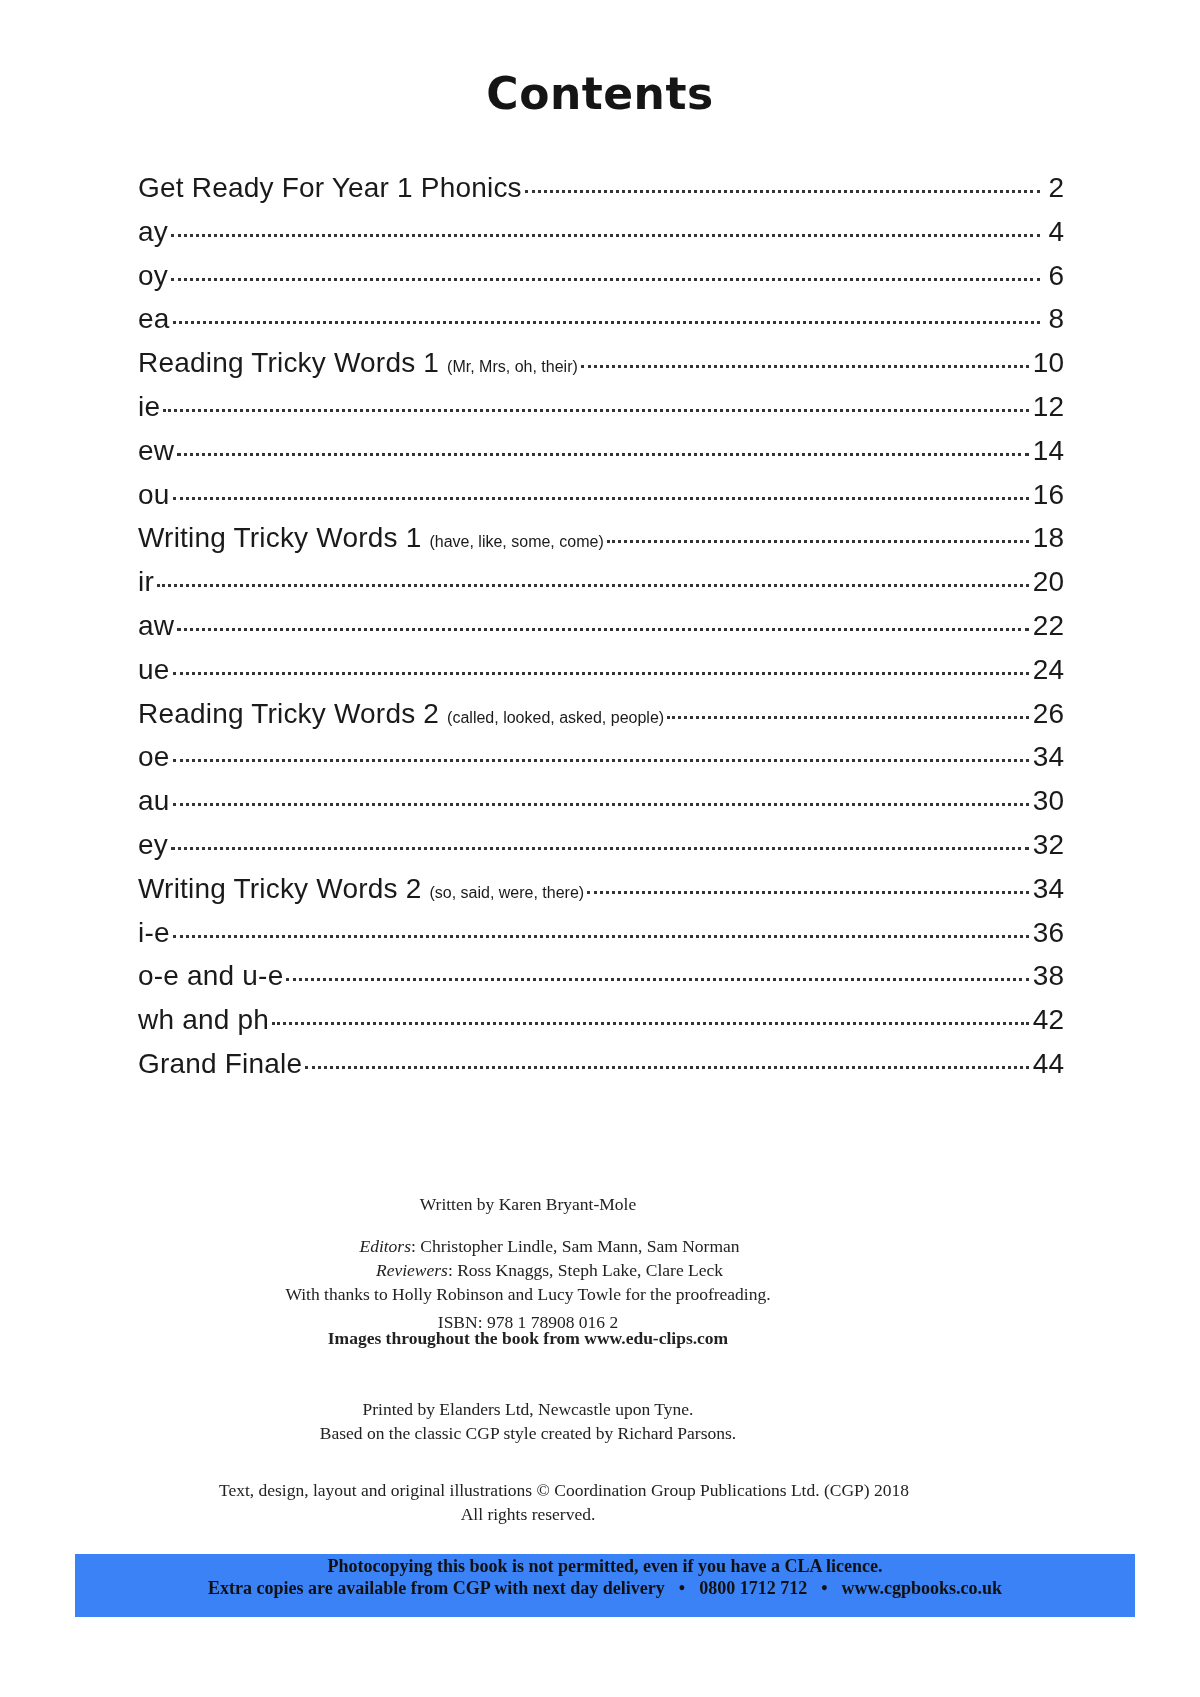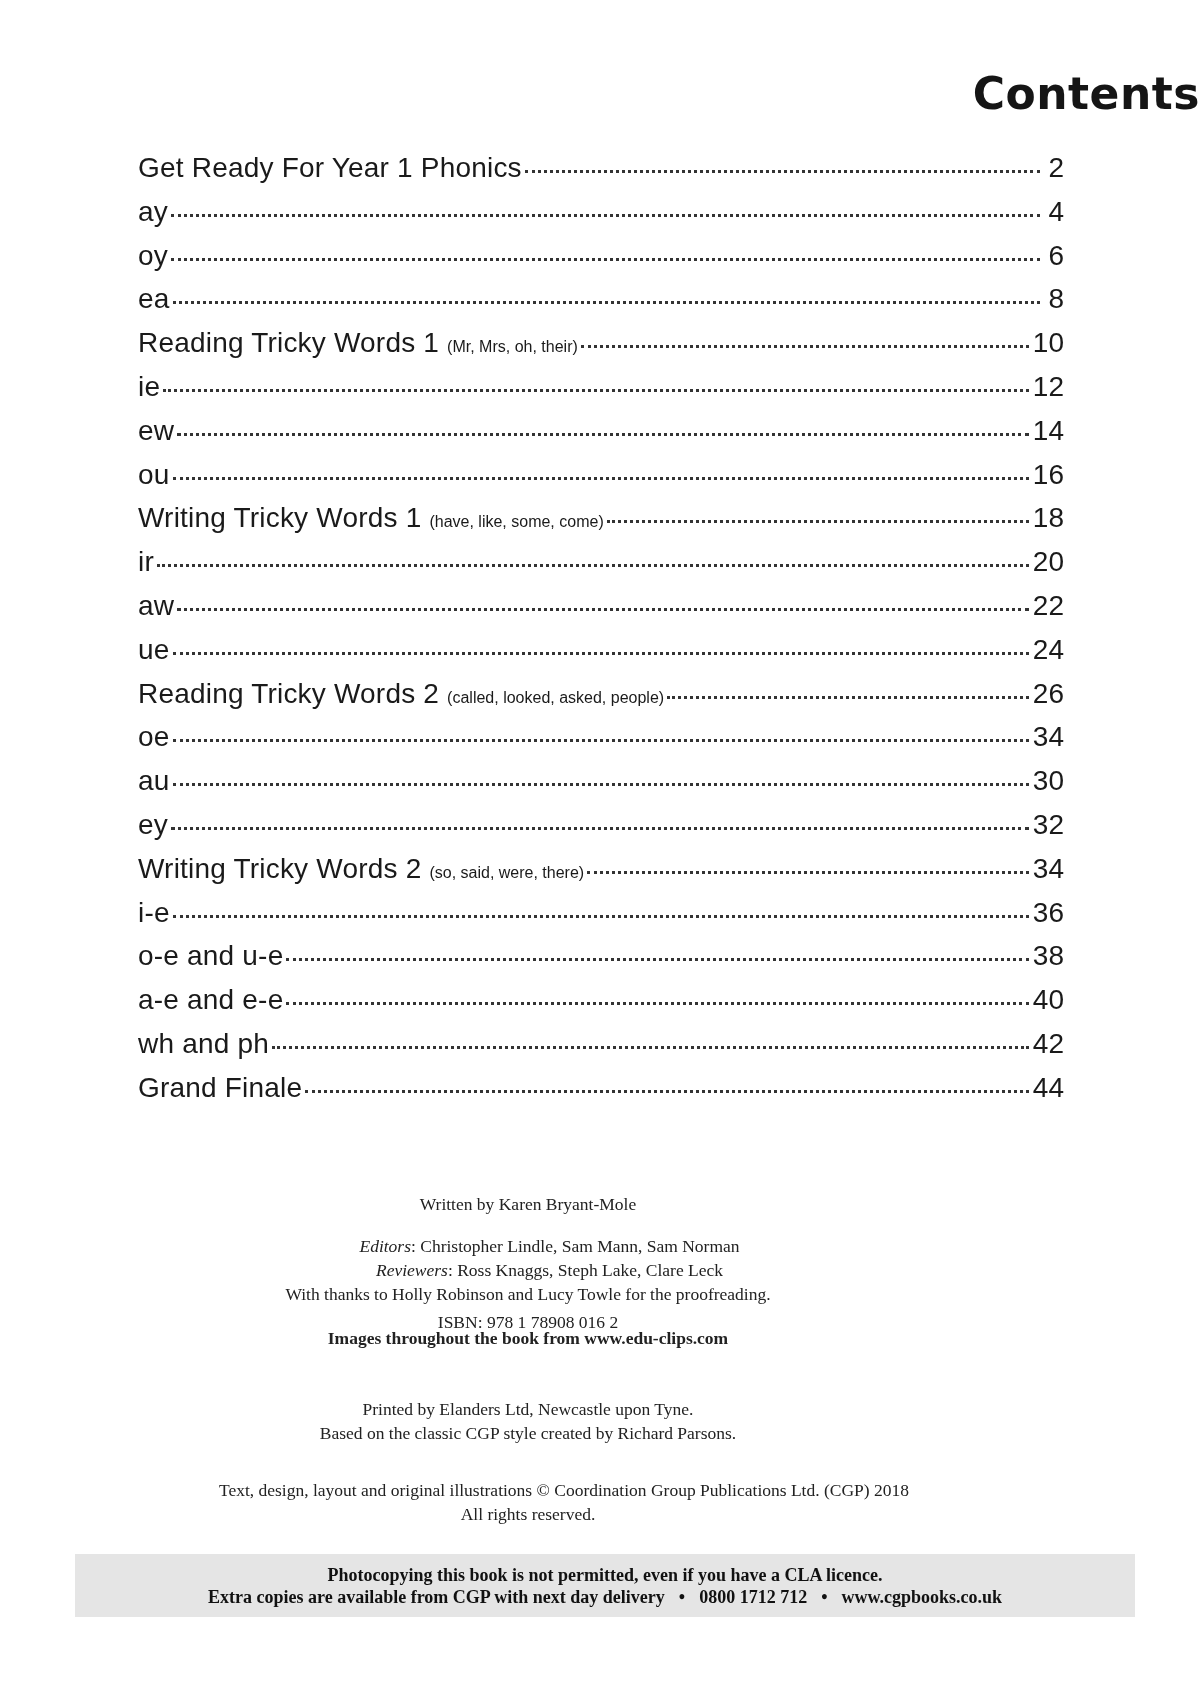--- a/index.html
+++ b/index.html
@@ -1,25 +1,25 @@
 <!DOCTYPE html>
 <html><head>
 <meta charset="utf-8">
 <style>
   html, body { margin: 0; padding: 0; background: #ffffff; }
   body { width: 1200px; height: 1697px; position: relative; overflow: hidden; color: #1a1a1a; }
 
   .title {
     position: absolute; left: 0; width: 1200px; top: 68px;
-    text-align: right;
+    text-align: center;
     font-family: "DejaVu Sans", sans-serif; font-weight: bold;
     font-size: 44px; letter-spacing: 0.5px; color: #151515;
   }
 
-  .toc { position: absolute; left: 138px; top: 152px; width: 926px; }
+  .toc { position: absolute; left: 138px; top: 172px; width: 926px; }
   .toc-row {
     display: flex; align-items: baseline;
     height: 43.8px;
     font-family: "Liberation Sans", sans-serif; font-size: 28px; color: #1a1a1a;
   }
   .toc-label { white-space: nowrap; letter-spacing: 0.2px; }
   .toc-sub { font-size: 16px; margin-left: 8px; white-space: nowrap; }
   .toc-dots {
     flex: 1 1 auto; margin: 0 4px 0 3px;
     border-bottom: 3px dotted #333;
@@ -31,25 +31,25 @@
   .credits {
     position: absolute; left: 0; width: 1056px;
     text-align: center;
     font-family: "Liberation Serif", serif; font-size: 17.5px; color: #222;
     line-height: 24px;
   }
   .credits em { font-style: italic; margin-left: 43px; }
 
   .band {
     position: absolute; left: 75px; top: 1554px; width: 1060px; height: 63px;
-    background: #e5e5e5;
+    background: #3b82f6;
     text-align: center;
     font-family: "Liberation Serif", serif; font-weight: bold; font-size: 18px;
     color: #111; line-height: 22px;
-    padding-top: 10px; box-sizing: border-box;
+    padding-top: 1px; box-sizing: border-box;
   }
   .band .sep { margin: 0 14px; }
 </style>
 </head>
 <body>
 
 <div class="title">Contents</div>
 
 <div class="toc">
   <div class="toc-row">
@@ -145,25 +145,20 @@
       <span class="toc-label">i-e</span>
       <span class="toc-dots"></span>
       <span class="toc-page">36</span>
     </div>
   <div class="toc-row">
       <span class="toc-label">o-e and u-e</span>
       <span class="toc-dots"></span>
       <span class="toc-page">38</span>
     </div>
   <div class="toc-row">
-      <span class="toc-label">a-e and e-e</span>
-      <span class="toc-dots"></span>
-      <span class="toc-page">40</span>
-    </div>
-  <div class="toc-row">
       <span class="toc-label">wh and ph</span>
       <span class="toc-dots"></span>
       <span class="toc-page">42</span>
     </div>
   <div class="toc-row">
       <span class="toc-label">Grand Finale</span>
       <span class="toc-dots"></span>
       <span class="toc-page">44</span>
     </div>
 </div>

